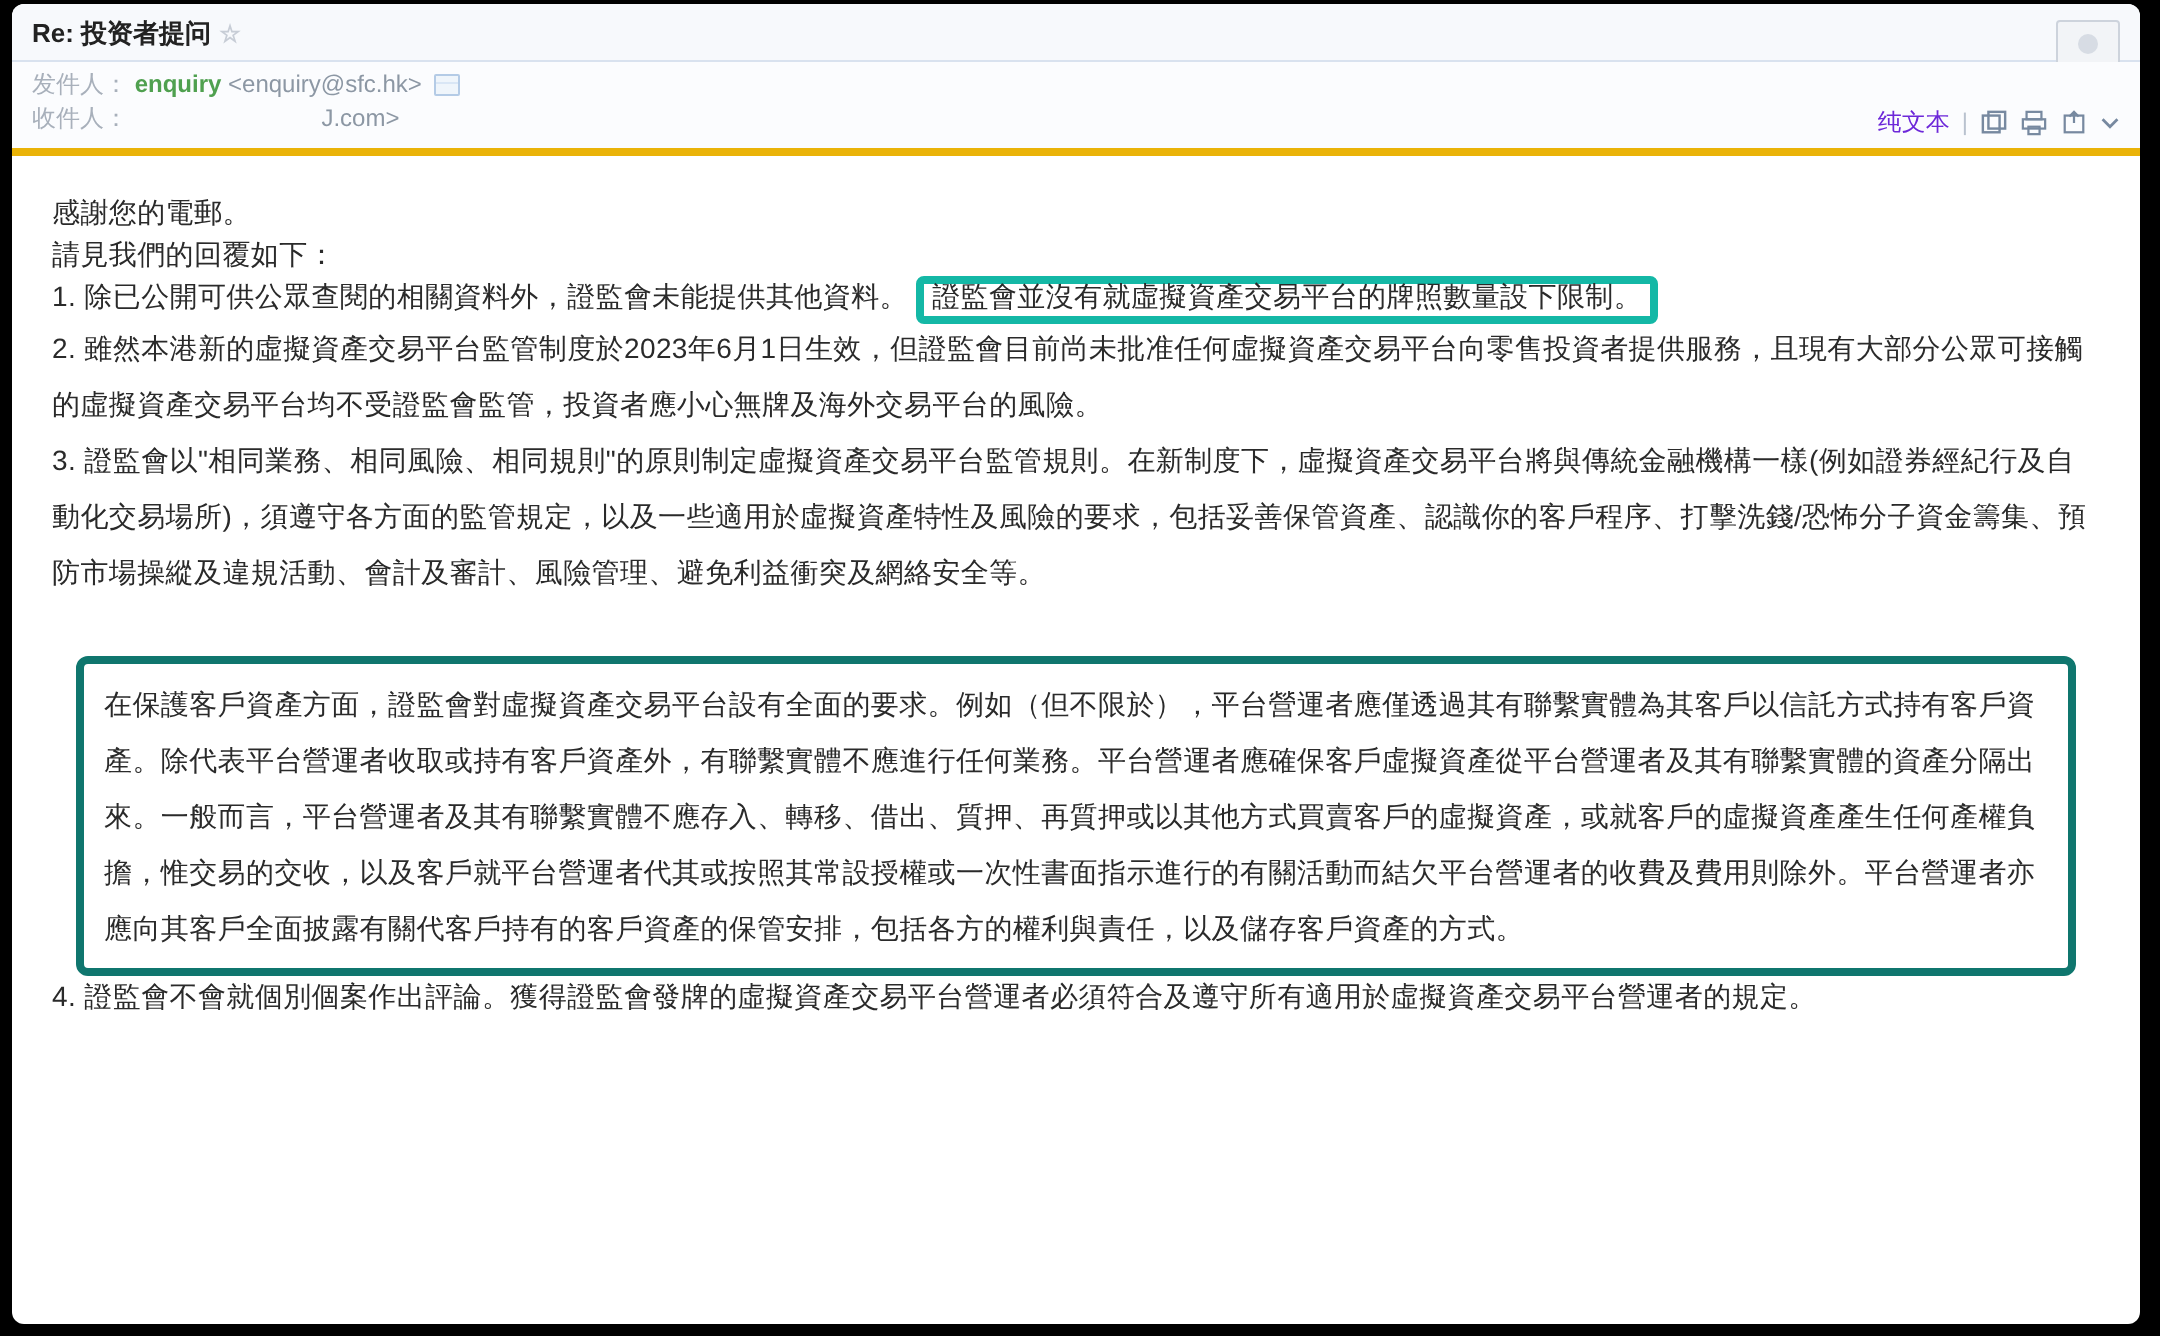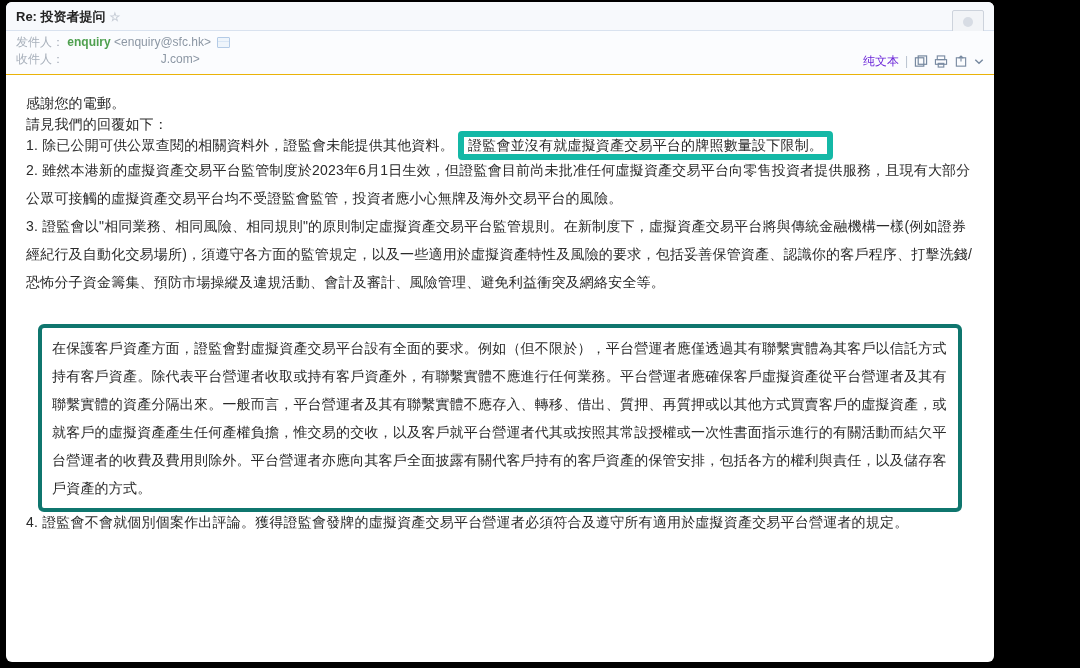--- a/index.html
+++ b/index.html
@@ -10,21 +10,21 @@
     background: #000;
     font-family: "Microsoft YaHei", "PingFang SC", "Heiti SC", sans-serif;
     font-size: 13px;
     color: #333;
     overflow: hidden;
   }
   .frame {
     position: absolute;
     left: 6px;
     top: 2px;
-    width: 988px;
+    width: 1064px;
     height: 660px;
     background: #fff;
     border-radius: 6px;
     overflow: hidden;
     box-sizing: border-box;
   }
   .header {
     background: #f7f9fc;
     border-bottom: 1px solid #d9e2ef;
     padding: 6px 10px 4px 10px;
@@ -40,21 +40,21 @@
   }
   .star {
     color: #c7cdd6;
     font-size: 12px;
   }
   .meta {
     padding: 3px 10px 6px 10px;
     font-size: 12px;
     color: #9aa3af;
     line-height: 17px;
-    border-bottom: 1px solid #eab308;
+    border-bottom: 4px solid #eab308;
     position: relative;
     background: #fbfcfe;
   }
   .meta .label {
     color: #a8b0bb;
   }
   .meta .sender-name {
     color: #4fa04f;
     font-weight: bold;
   }
@@ -115,23 +115,24 @@
   .body-area p { margin: 0; }
   .salutation { margin-top: 26px; }
   .thanks { margin-top: 34px; }
   .seebelow { margin-top: 34px; }
   .item1 { margin-top: 36px; }
   .item2 { margin-top: 64px; line-height: 2.0; }
   .item3 { margin-top: 60px; line-height: 2.0; }
   .item4 { margin-top: 12px; }
   .red-inline {
     display: inline;
-    border: 6px solid #14b8a6;
+    border: 4px solid #14b8a6;
     border-radius: 4px;
     padding: 0 4px 1px 4px;
+    font-family: Liberation Serif, serif;
   }
   .red-block {
     border: 4px solid #0f766e;
     border-radius: 6px;
     margin: 28px 12px 0 12px;
     padding: 6px 10px;
     line-height: 2.0;
   }
 </style>
 </head>

